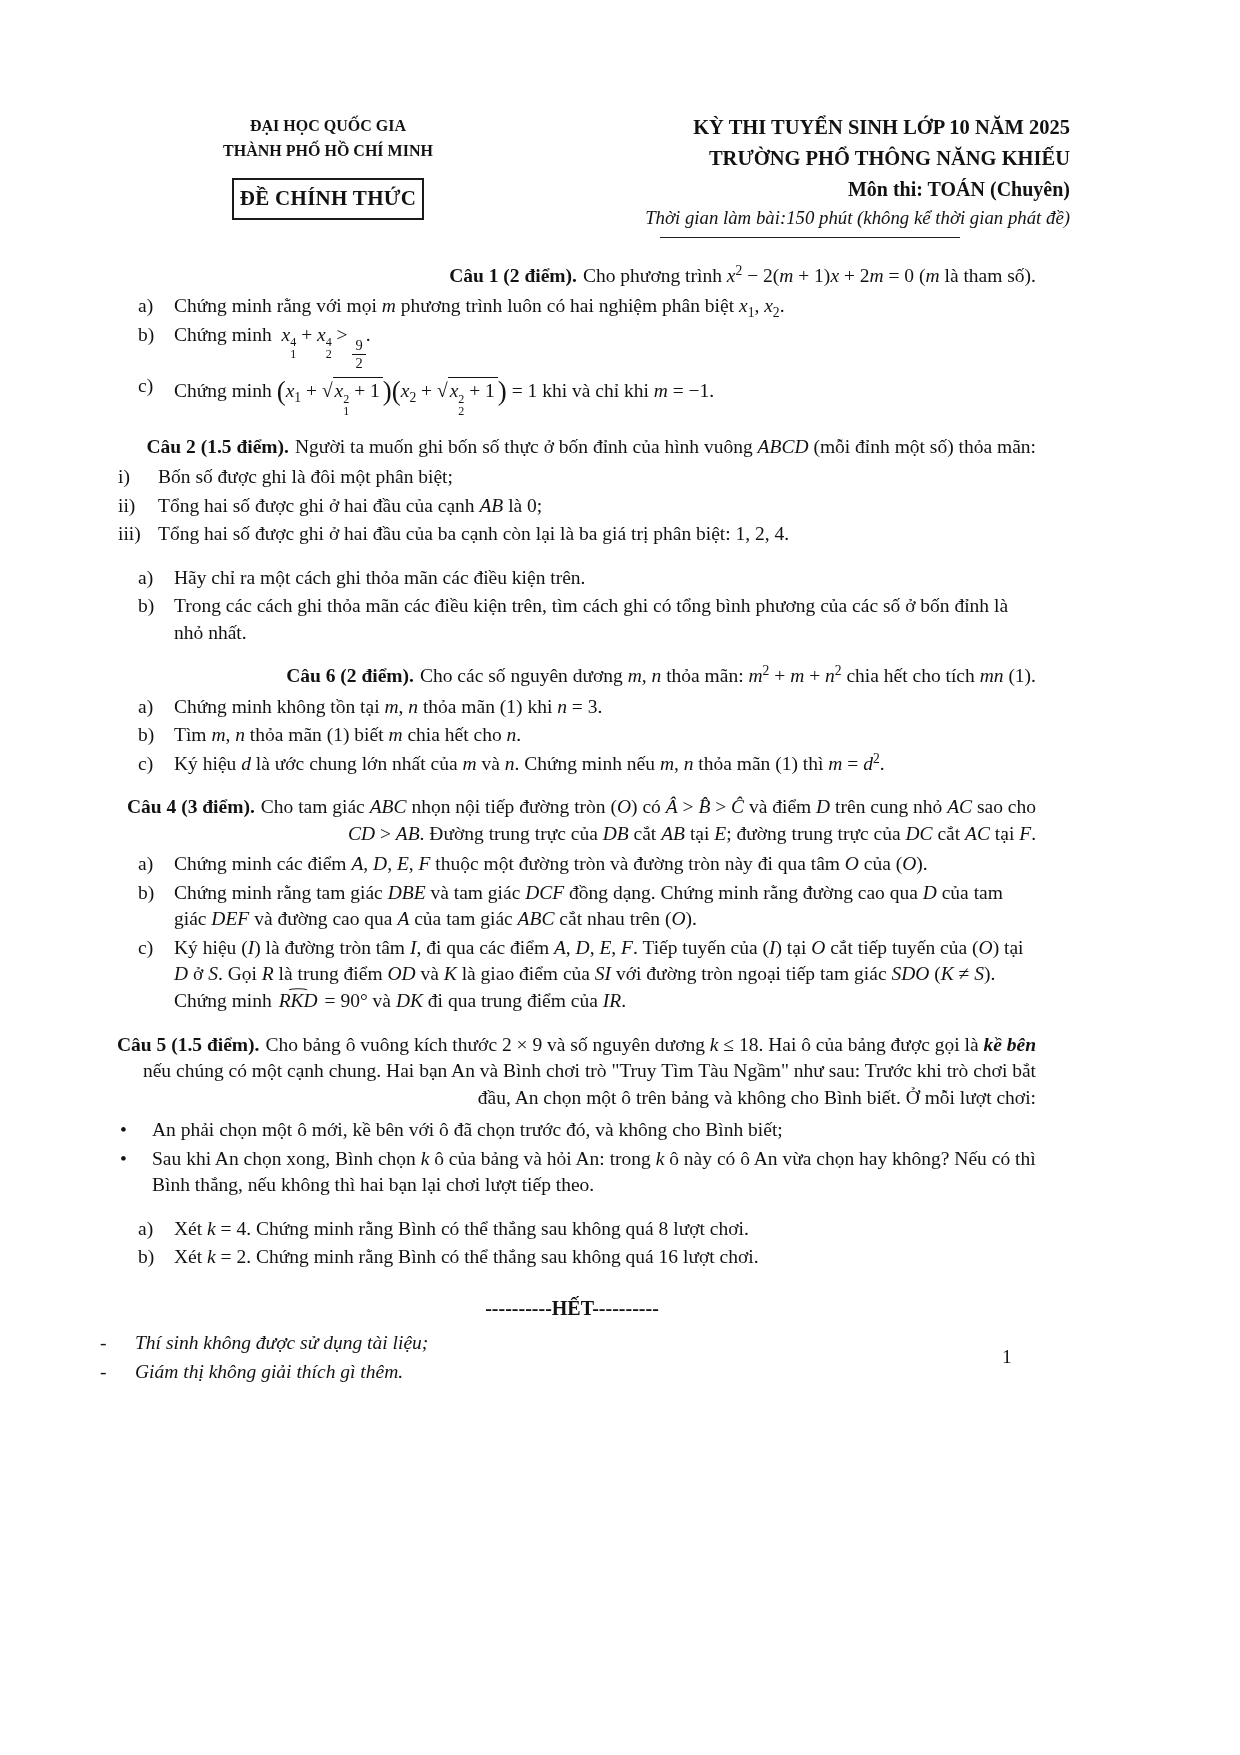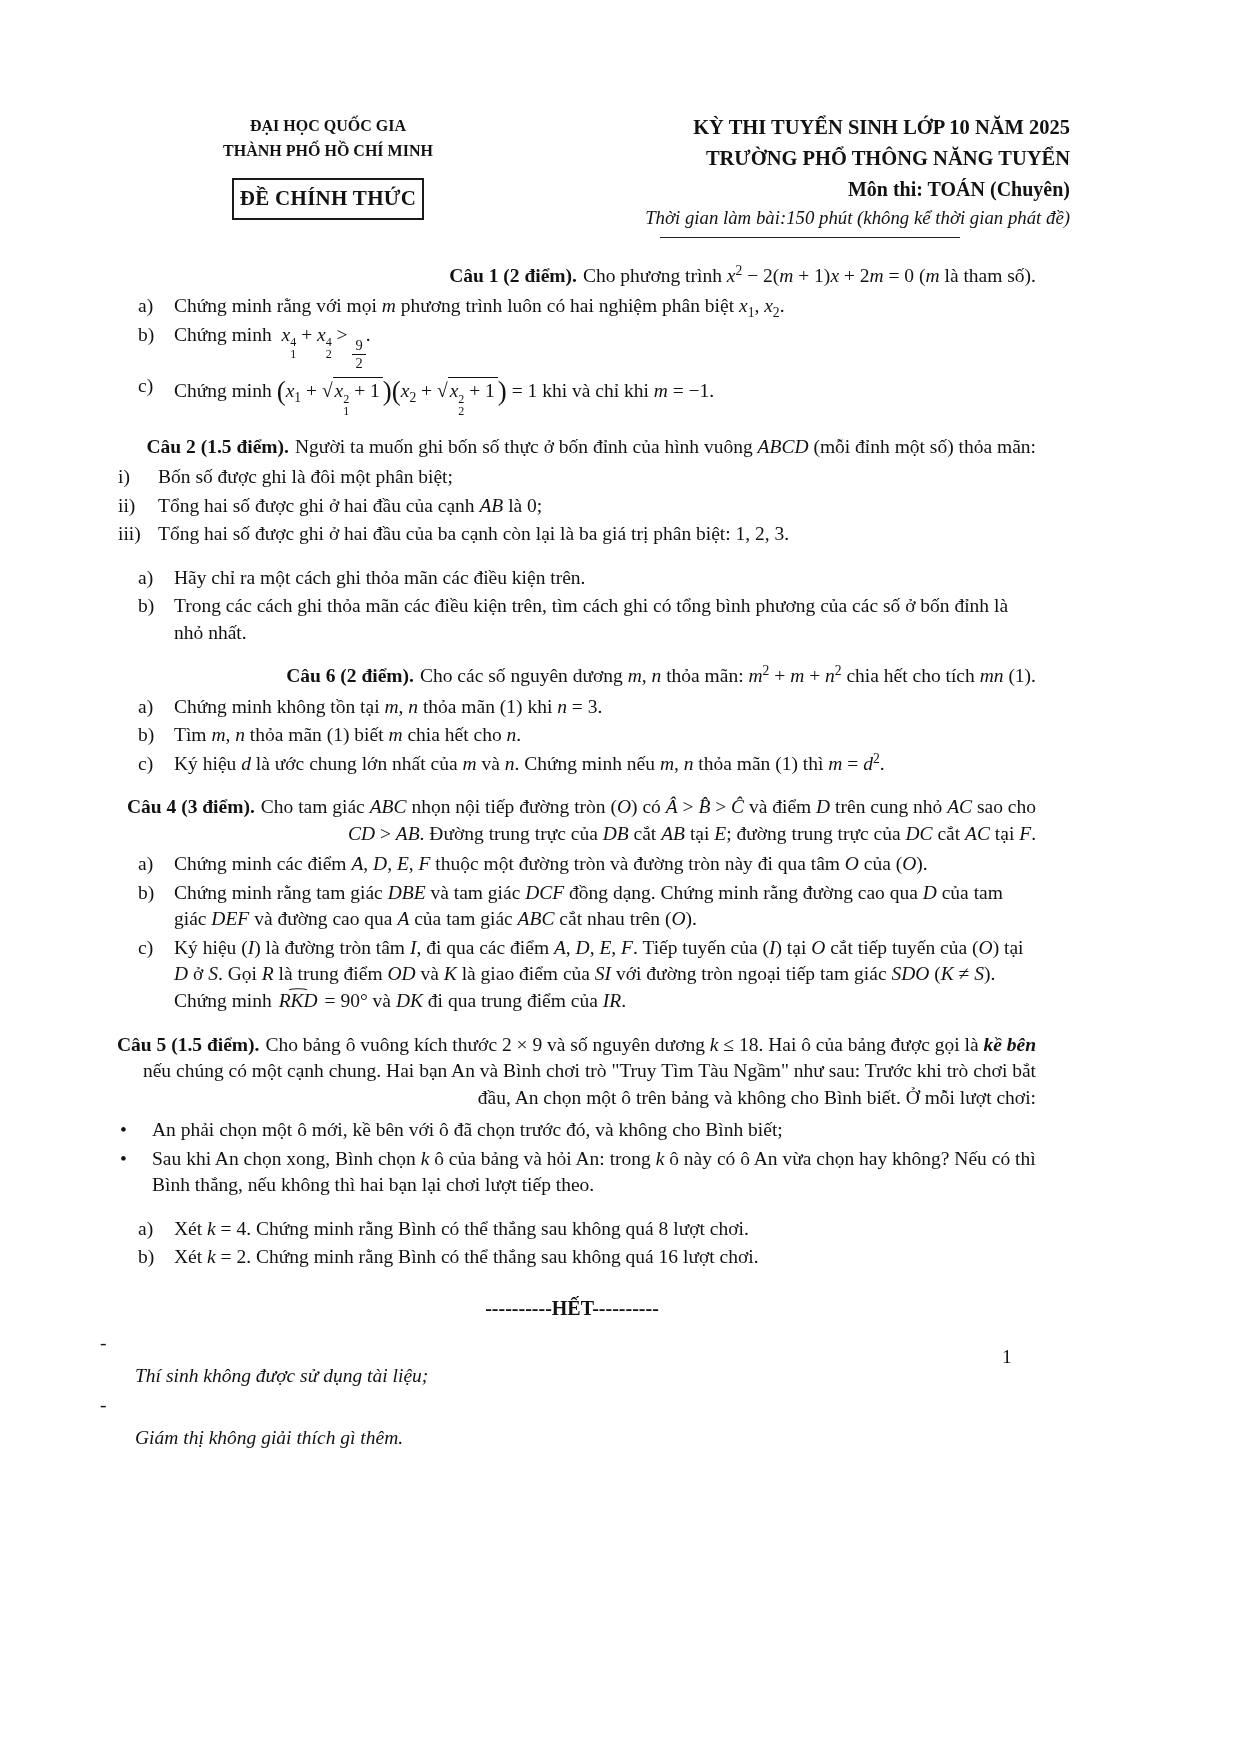--- a/index.html
+++ b/index.html
@@ -48,21 +48,21 @@
   .bullet { display: flex; margin-top: 2px; }
   .bullet-mark { flex: 0 0 32px; }
   .bullet-text { flex: 1; }
   .gap-top { margin-top: 17px; }
 
   
   .end-sep { width: 928px; text-align: center; font-weight: bold; margin-top: 24px; font-size: 20px; }
   .notes { margin-top: 8px; width: 928px; }
   .note { display: flex; font-style: italic; margin-top: 3px; }
   .note-dash { flex: 0 0 35px; margin-left: -8px; }
-  .note-text { flex: 1; margin-top: 33px; }
+  .note-text { flex: 1; }
   .page-number { position: absolute; left: 1002px; top: 1344px; font-size: 19.5px; }
 
   
   i { font-style: italic; }
   sup { font-size: 70%; vertical-align: super; line-height: 0; }
   sub { font-size: 70%; vertical-align: sub; line-height: 0; }
   .scripts {
     display: inline-flex; flex-direction: column; align-items: flex-start;
     font-size: 62%; line-height: 1.0; vertical-align: -0.42em; font-style: normal;
   }
@@ -87,21 +87,21 @@
 <div class="page">
 
   <header class="header">
     <div class="header-left">
       <div class="org">ĐẠI HỌC QUỐC GIA</div>
       <div class="org">THÀNH PHỐ HỒ CHÍ MINH</div>
       <div><span class="official-box">ĐỀ CHÍNH THỨC</span></div>
     </div>
     <div class="header-right">
       <div class="exam-line">KỲ THI TUYỂN SINH LỚP 10 NĂM 2025</div>
-      <div class="exam-line">TRƯỜNG PHỔ THÔNG NĂNG TUYỂN</div>
+      <div class="exam-line">TRƯỜNG PHỔ THÔNG NĂNG KHIẾU</div>
       <div class="subject-line">Môn thi: TOÁN (Chuyên)</div>
       <div class="time-line">Thời gian làm bài:150 phút (không kể thời gian phát đề)</div>
       <div class="header-rule"></div>
     </div>
   </header>
 
   <main>
 
     <section class="question">
       <p class="q-intro"><b class="q-title">Câu 1 (2 điểm).</b><span>Cho phương trình <i>x</i><sup>2</sup> − 2(<i>m</i> + 1)<i>x</i> + 2<i>m</i> = 0 (<i>m</i> là tham số).</span></p>
@@ -142,21 +142,21 @@
         <div class="cond">
           <span class="cond-label">i)</span>
           <span class="cond-text">Bốn số được ghi là đôi một phân biệt;</span>
         </div>
         <div class="cond">
           <span class="cond-label">ii)</span>
           <span class="cond-text">Tổng hai số được ghi ở hai đầu của cạnh <i>AB</i> là 0;</span>
         </div>
         <div class="cond">
           <span class="cond-label">iii)</span>
-          <span class="cond-text">Tổng hai số được ghi ở hai đầu của ba cạnh còn lại là ba giá trị phân biệt: 1, 2, 3.</span>
+          <span class="cond-text">Tổng hai số được ghi ở hai đầu của ba cạnh còn lại là ba giá trị phân biệt: 1, 2, 4.</span>
         </div>
       </div>
       <div class="parts gap-top">
         <div class="part">
           <span class="part-label">a)</span>
           <span class="part-text">Hãy chỉ ra một cách ghi thỏa mãn các điều kiện trên.</span>
         </div>
         <div class="part">
           <span class="part-label">b)</span>
           <span class="part-text">Trong các cách ghi thỏa mãn các điều kiện trên, tìm cách ghi có tổng bình phương của các số ở bốn đỉnh là nhỏ nhất.</span>

